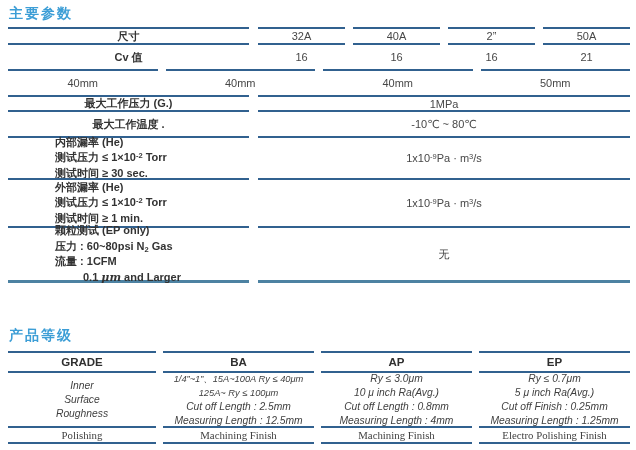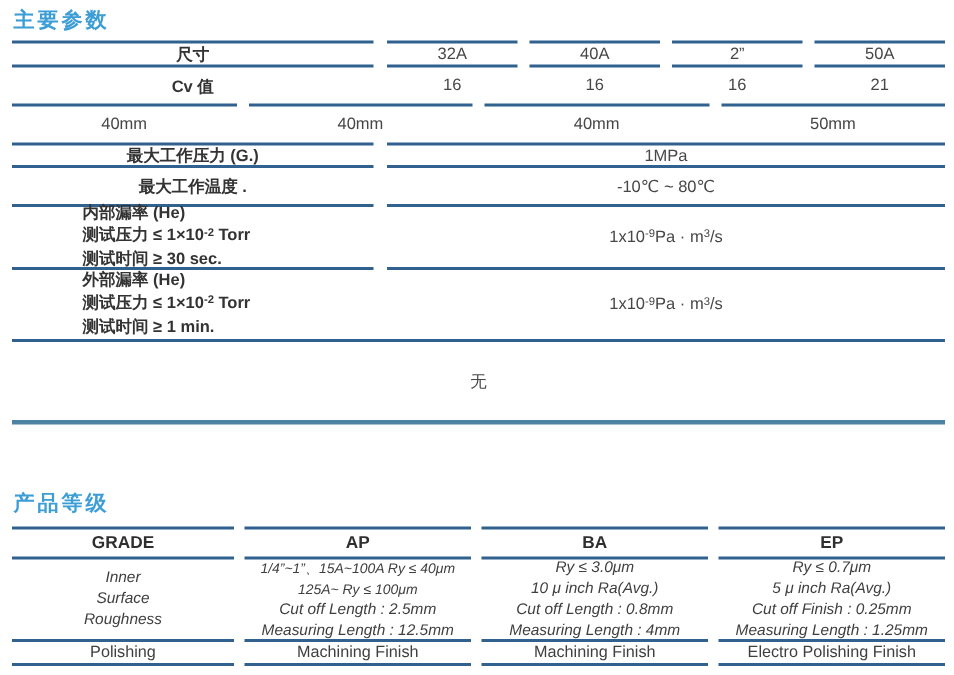--- a/index.html
+++ b/index.html
@@ -43,21 +43,21 @@
   .mu{font-style:italic;font-family:"DejaVu Serif",serif;}
 
   
   .g-lbl{width:148px;margin-right:7px;color:#333;}
   .g-vals{flex:1;display:flex;gap:7px;}
   .g-vc{flex:1;}
   .ghead{font-weight:bold;font-size:11.5px;color:#2f2f2f;}
   .h20{height:20px;}.h58{height:55px;font-style:italic;}.h18{height:18px;}
   .gblk{flex-direction:column;justify-content:center;line-height:14px;font-size:10.3px;color:#3f3f3f;}
   .gblk .tight{font-size:9.3px;white-space:nowrap;}
-  .g-bot .cell{border-bottom:2px solid #31618f;}
+  .g-bot .cell{border-bottom:2px solid #31618f;font-family:Liberation Serif, serif;}
   .polish{font-size:10.8px;color:#3f3f3f;}
 </style>
 </head>
 <body>
 
 <div class="page">
 
   <div class="sec-title" id="title1">主要参数</div>
 
   <div class="tbl" id="t1">
@@ -117,34 +117,40 @@
         <span>外部漏率 (He)</span>
         <span><span>测试压力 ≤ 1×10</span><sup>-2</sup><span> Torr</span></span>
         <span>测试时间 ≥ 1 min.</span>
       </div>
       <div class="cell vspan">
         <span><span>1x10</span><sup>-9</sup><span>Pa · m</span><sup>3</sup><span>/s</span></span>
       </div>
     </div>
 
     <div class="row h57 thickbot">
+      <div class="cell lbl blk">
+        <span>颗粒测试 (EP only)</span>
+        <span><span>压力 : 60~80psi N</span><sub>2</sub><span> Gas</span></span>
+        <span>流量 : 1CFM</span>
+        <span class="indent"><span>0.1 </span><span class="mu">μm</span><span> and Larger</span></span>
+      </div>
       <div class="cell vspan">无</div>
     </div>
 
   </div>
 
   <div class="sec-title" id="title2">产品等级</div>
 
   <div class="tbl" id="t2">
 
     <div class="row h20">
       <div class="cell g-lbl ghead">GRADE</div>
       <div class="g-vals">
+        <div class="cell g-vc ghead">BA</div>
         <div class="cell g-vc ghead">AP</div>
-        <div class="cell g-vc ghead">BA</div>
         <div class="cell g-vc ghead">EP</div>
       </div>
     </div>
 
     <div class="row h58">
       <div class="cell g-lbl gblk">
         <span>Inner</span>
         <span>Surface</span>
         <span>Roughness</span>
       </div>

